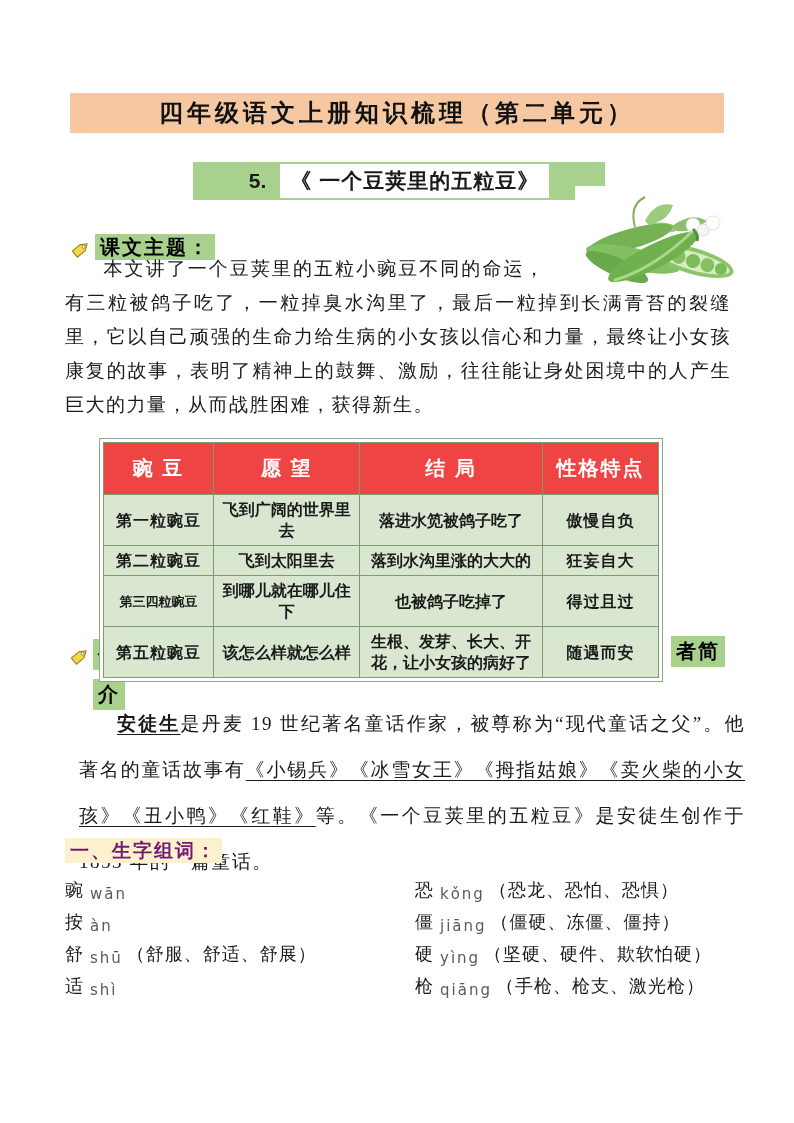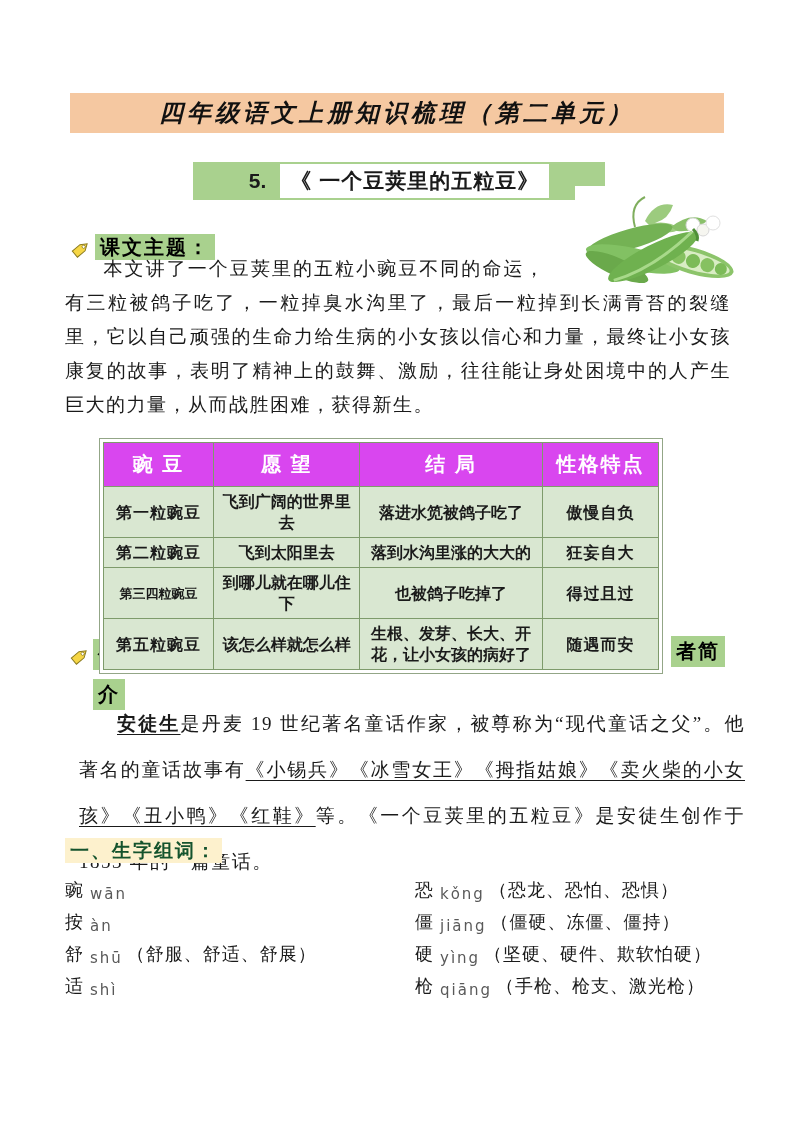--- a/index.html
+++ b/index.html
@@ -5,21 +5,21 @@
   * { margin:0; padding:0; box-sizing:border-box; }
   body { background:#ffffff; }
   .page {
     position:relative; width:794px; height:1123px; background:#ffffff;
     font-family:"Liberation Serif","DejaVu Serif",serif; color:#1a1a1a; overflow:hidden;
   }
   
   .banner {
     position:absolute; left:70px; top:93px; width:654px; height:40px;
     background:#F5C8A1; text-align:center; line-height:40px;
-    font-family:"DejaVu Serif",serif; font-weight:bold; font-style:italic;
+    font-family:"DejaVu Serif",serif; font-weight:bold; 
     font-size:24px; letter-spacing:4px; color:#111;
   }
   
   .lesson-title {
     position:absolute; left:193px; top:162px; width:412px; height:38px;
     background:#A9D18E; display:flex; align-items:center; justify-content:center; gap:14px;
     font-family:"Liberation Sans","DejaVu Sans",sans-serif; font-weight:bold; font-size:21px;
   }
   .lesson-name { background:#ffffff; padding:3px 10px; letter-spacing:1px; }
   
@@ -40,41 +40,41 @@
   .float-spacer { float:right; width:186px; height:32px; }
   
   .table-frame {
     position:absolute; left:99px; top:438px; width:564px;
     border:1px solid #93A687; background:#ffffff; padding:3px; z-index:2;
   }
   table.pea-table { width:100%; border-collapse:collapse; table-layout:fixed;
     font-family:"Liberation Sans","DejaVu Sans",sans-serif; }
   table.pea-table th, table.pea-table td { border:1px solid #7E9B6B; text-align:center; vertical-align:middle; }
   table.pea-table th {
-    background:#d946ef; color:#ffffff; font-size:20px; font-weight:bold;
-    letter-spacing:2px; height:44px;
+    background:#ef4444; color:#ffffff; font-size:20px; font-weight:bold;
+    letter-spacing:2px; height:52px;
   }
   table.pea-table td { background:#D9E7D1; font-weight:bold; font-size:16px; padding:4px 6px; line-height:21px; }
   td.pea-cell { font-size:17px; letter-spacing:1px; padding:4px 14px; }
   td.pea-cell.small { font-size:13px; letter-spacing:0; padding:4px 2px; }
   td.trait-cell { background:#FFE26E; font-size:18px; letter-spacing:1px; }
   td.end-left { text-align:left; }
   
   .author-h { position:absolute; z-index:1; }
   
   .author-para {
     position:absolute; left:65px; top:701px; width:666px;
     font-size:19px; line-height:46px; letter-spacing:1.5px; text-align:justify; text-indent:38px;margin-left:14px;
   }
   .bold-u { font-weight:bold; text-decoration:underline; text-underline-offset:4px; }
   .works-u { text-decoration:underline; text-underline-offset:4px; }
   
   .vocab-heading { position:absolute; left:65px; top:838px; }
   .hl-cream {
-    background:#FDF1CD; color:#14532d; font-family:"Liberation Sans","DejaVu Sans",sans-serif;
+    background:#FDF1CD; color:#701a75; font-family:"Liberation Sans","DejaVu Sans",sans-serif;
     font-weight:bold; font-size:19px; padding:2px 5px; letter-spacing:2px;
   }
   .vocab-list { position:absolute; left:65px; top:874px; width:680px; font-size:18px; }
   .vocab-row { display:flex; height:32px; align-items:center; }
   .vocab-entry { display:flex; align-items:center; }
   .vocab-entry.left { width:350px; }
   .vchar { letter-spacing:1px; }
   .vpinyin { font-family:"DejaVu Sans",sans-serif; font-size:15px; color:#595959; letter-spacing:2px; margin:8px 4px 0 6px; }
   .vwords { letter-spacing:1px; }
 </style>

